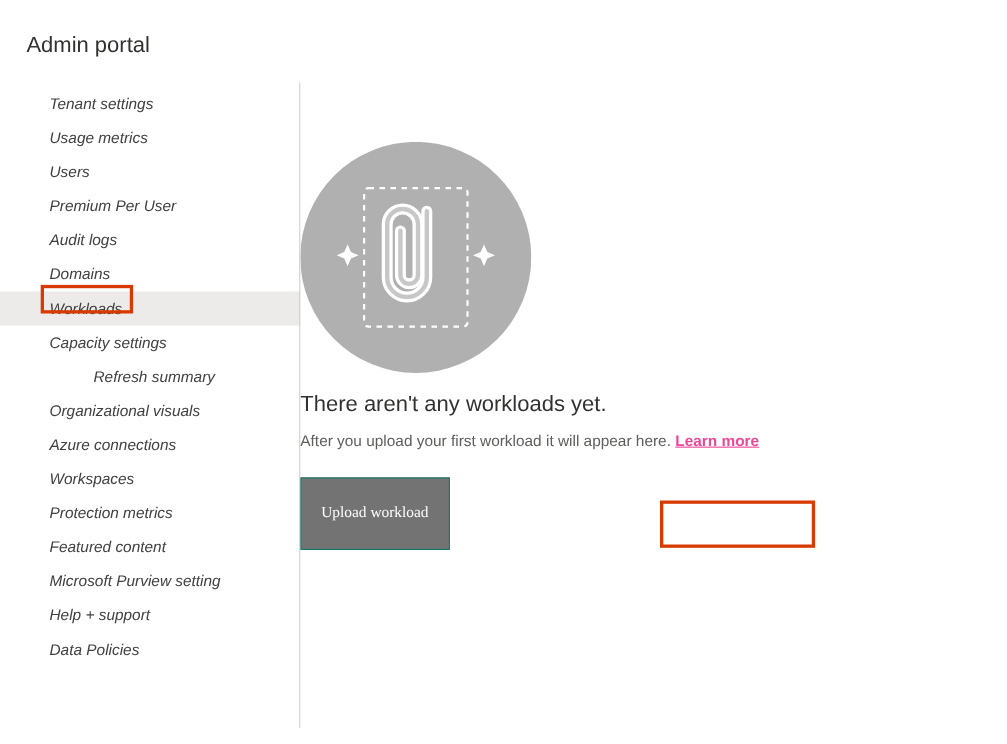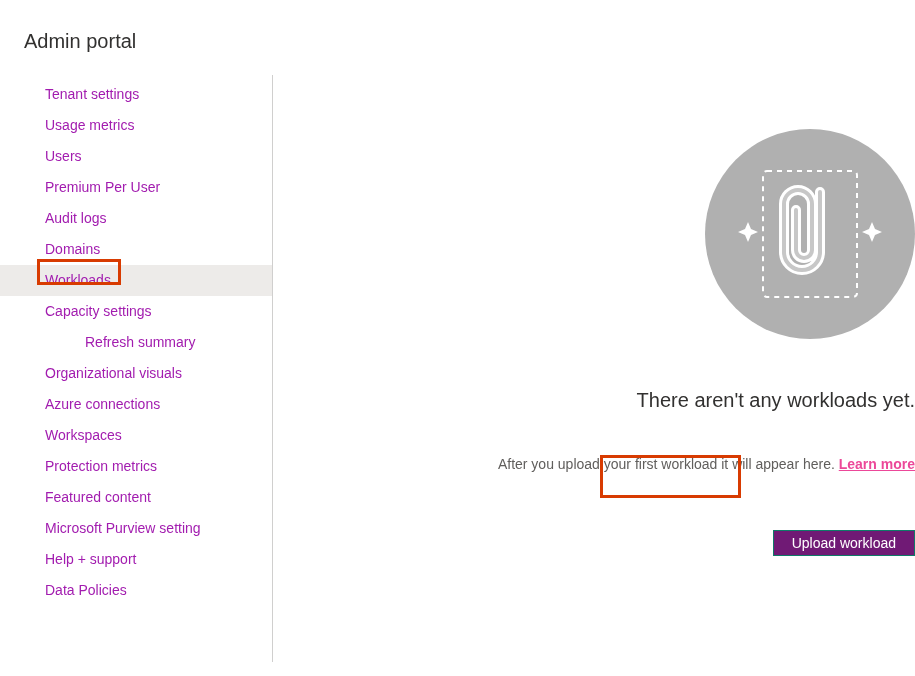--- a/index.html
+++ b/index.html
@@ -22,24 +22,25 @@
       margin-top: 18px;
       height: 595px;
     }
     .sidebar {
       width: 273px;
       padding-top: 8px;
       position: relative;
     }
     .sidebar-item {
       font-size: 14px;
-      color: #a21caf;
+      color: #404040;
       padding: 6px 0 6px 45px;
       cursor: pointer;
       line-height: 19px;
+      font-style: italic;
     }
     .sidebar-item.selected {
       background: #edebe9;
     }
     .sidebar-subitem {
       padding-left: 85px;
     }
     .divider {
       position: absolute;
       right: 0;
@@ -62,23 +63,22 @@
     .highlight-upload {
       left: 600px;
       top: 455px;
       width: 141px;
       height: 43px;
     }
     .main {
       flex: 1;
       display: flex;
       flex-direction: column;
-      align-items: flex-end;
+      align-items: flex-start;
       padding-top: 58px;
-      gap: 32px;
     }
     .illustration {
       width: 210px;
       height: 210px;
     }
     .empty-title {
       font-size: 20px;
       color: #323130;
       margin-top: 18px;
       font-weight: 400;
@@ -89,26 +89,26 @@
       margin-top: 12px;
     }
     .learn-more {
       color: #ec4899;
       text-decoration: underline;
       cursor: pointer;
       font-weight: bold;
     }
     .upload-btn {
       margin-top: 26px;
-      background: #701a75;
+      background: #737373;
       color: #fff;
       border: 1px solid #0f7a68;
-      padding: 4px 18px;
+      padding: 24px 18px;
       font-size: 14px;
-      font-family: Liberation Sans, sans-serif;
+      font-family: Liberation Serif, serif;
       cursor: pointer;
     }
   </style>
 </head>
 <body>
 
 <h1 class="page-title">Admin portal</h1>
 
 <div class="layout">
   <nav class="sidebar">

